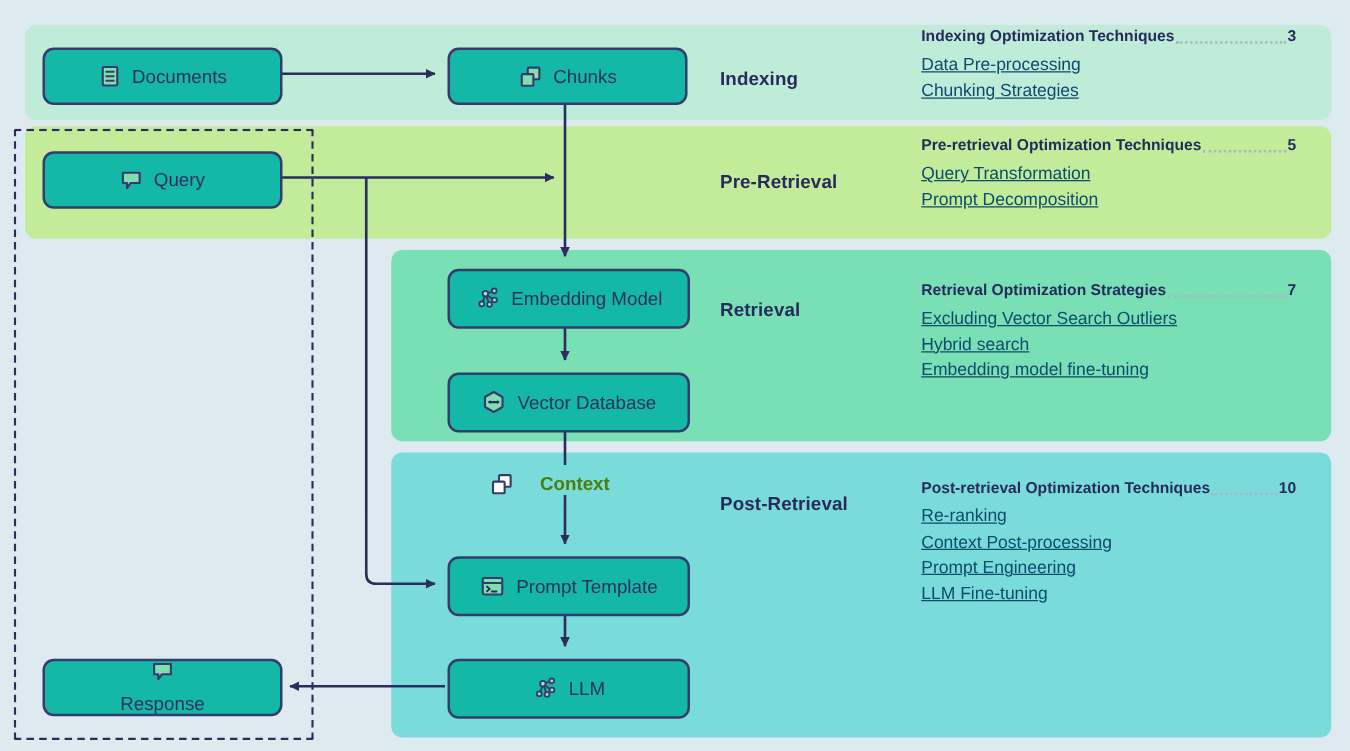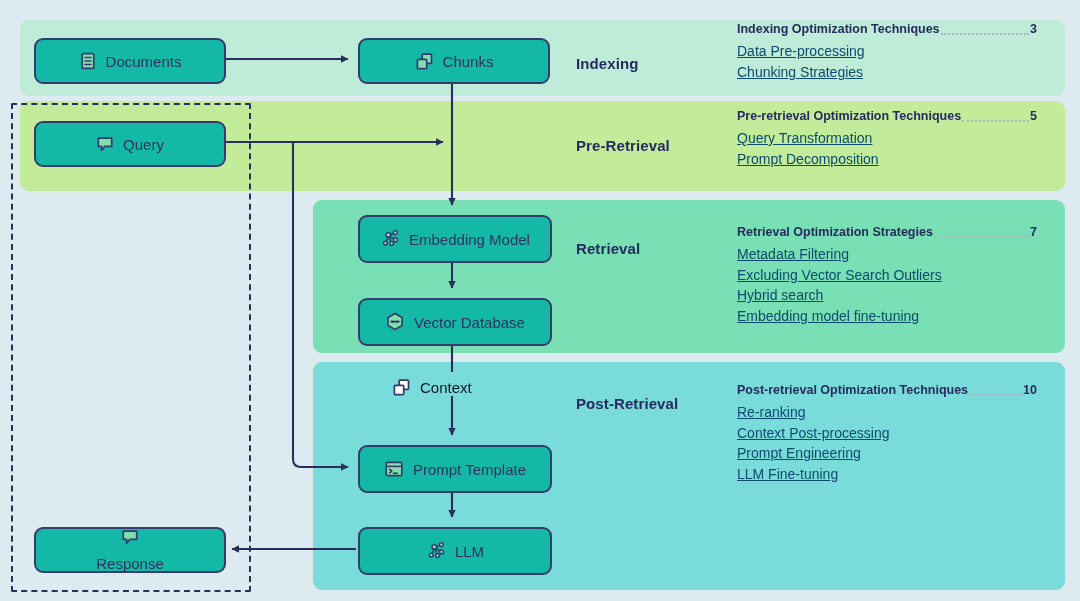--- a/index.html
+++ b/index.html
@@ -47,22 +47,22 @@
   #n-response{left:34px;top:527px;width:188px;height:42px;flex-direction:column;}
   #n-chunks{left:358px;top:38px;width:188px;height:42px;}
   #n-embedding{left:358px;top:215px;width:190px;height:44px;}
   #n-vectordb{left:358px;top:298px;width:190px;height:44px;}
   #n-prompt{left:358px;top:445px;width:190px;height:44px;}
   #n-llm{left:358px;top:527px;width:190px;height:44px;}
 
   
   #n-context{
     position:absolute;left:392px;top:378px;
-    display:flex;align-items:center;gap:9px;
-    font-size:15px;color:#0f172a;
+    display:flex;align-items:center;gap:21px;
+    font-size:15px;color:#4d7c0f;font-weight:bold;
   }
 
   
   .icon{display:block;flex:0 0 auto;}
 
   
   .toc{position:absolute;left:737px;width:300px;}
   #toc-indexing{top:20px;}
   #toc-pre{top:107px;}
   #toc-retrieval{top:223px;}
@@ -251,21 +251,20 @@
     <div class="toc-item">Query Transformation</div>
     <div class="toc-item">Prompt Decomposition</div>
   </div>
 
   <div class="toc" id="toc-retrieval">
     <div class="toc-head">
       <span class="t">Retrieval Optimization Strategies</span>
       <span class="leader"></span>
       <span class="pg">7</span>
     </div>
-    <div class="toc-item">Metadata Filtering</div>
     <div class="toc-item">Excluding Vector Search Outliers</div>
     <div class="toc-item">Hybrid search</div>
     <div class="toc-item">Embedding model fine-tuning</div>
   </div>
 
   <div class="toc" id="toc-post">
     <div class="toc-head">
       <span class="t">Post-retrieval Optimization Techniques</span>
       <span class="leader"></span>
       <span class="pg">10</span>

